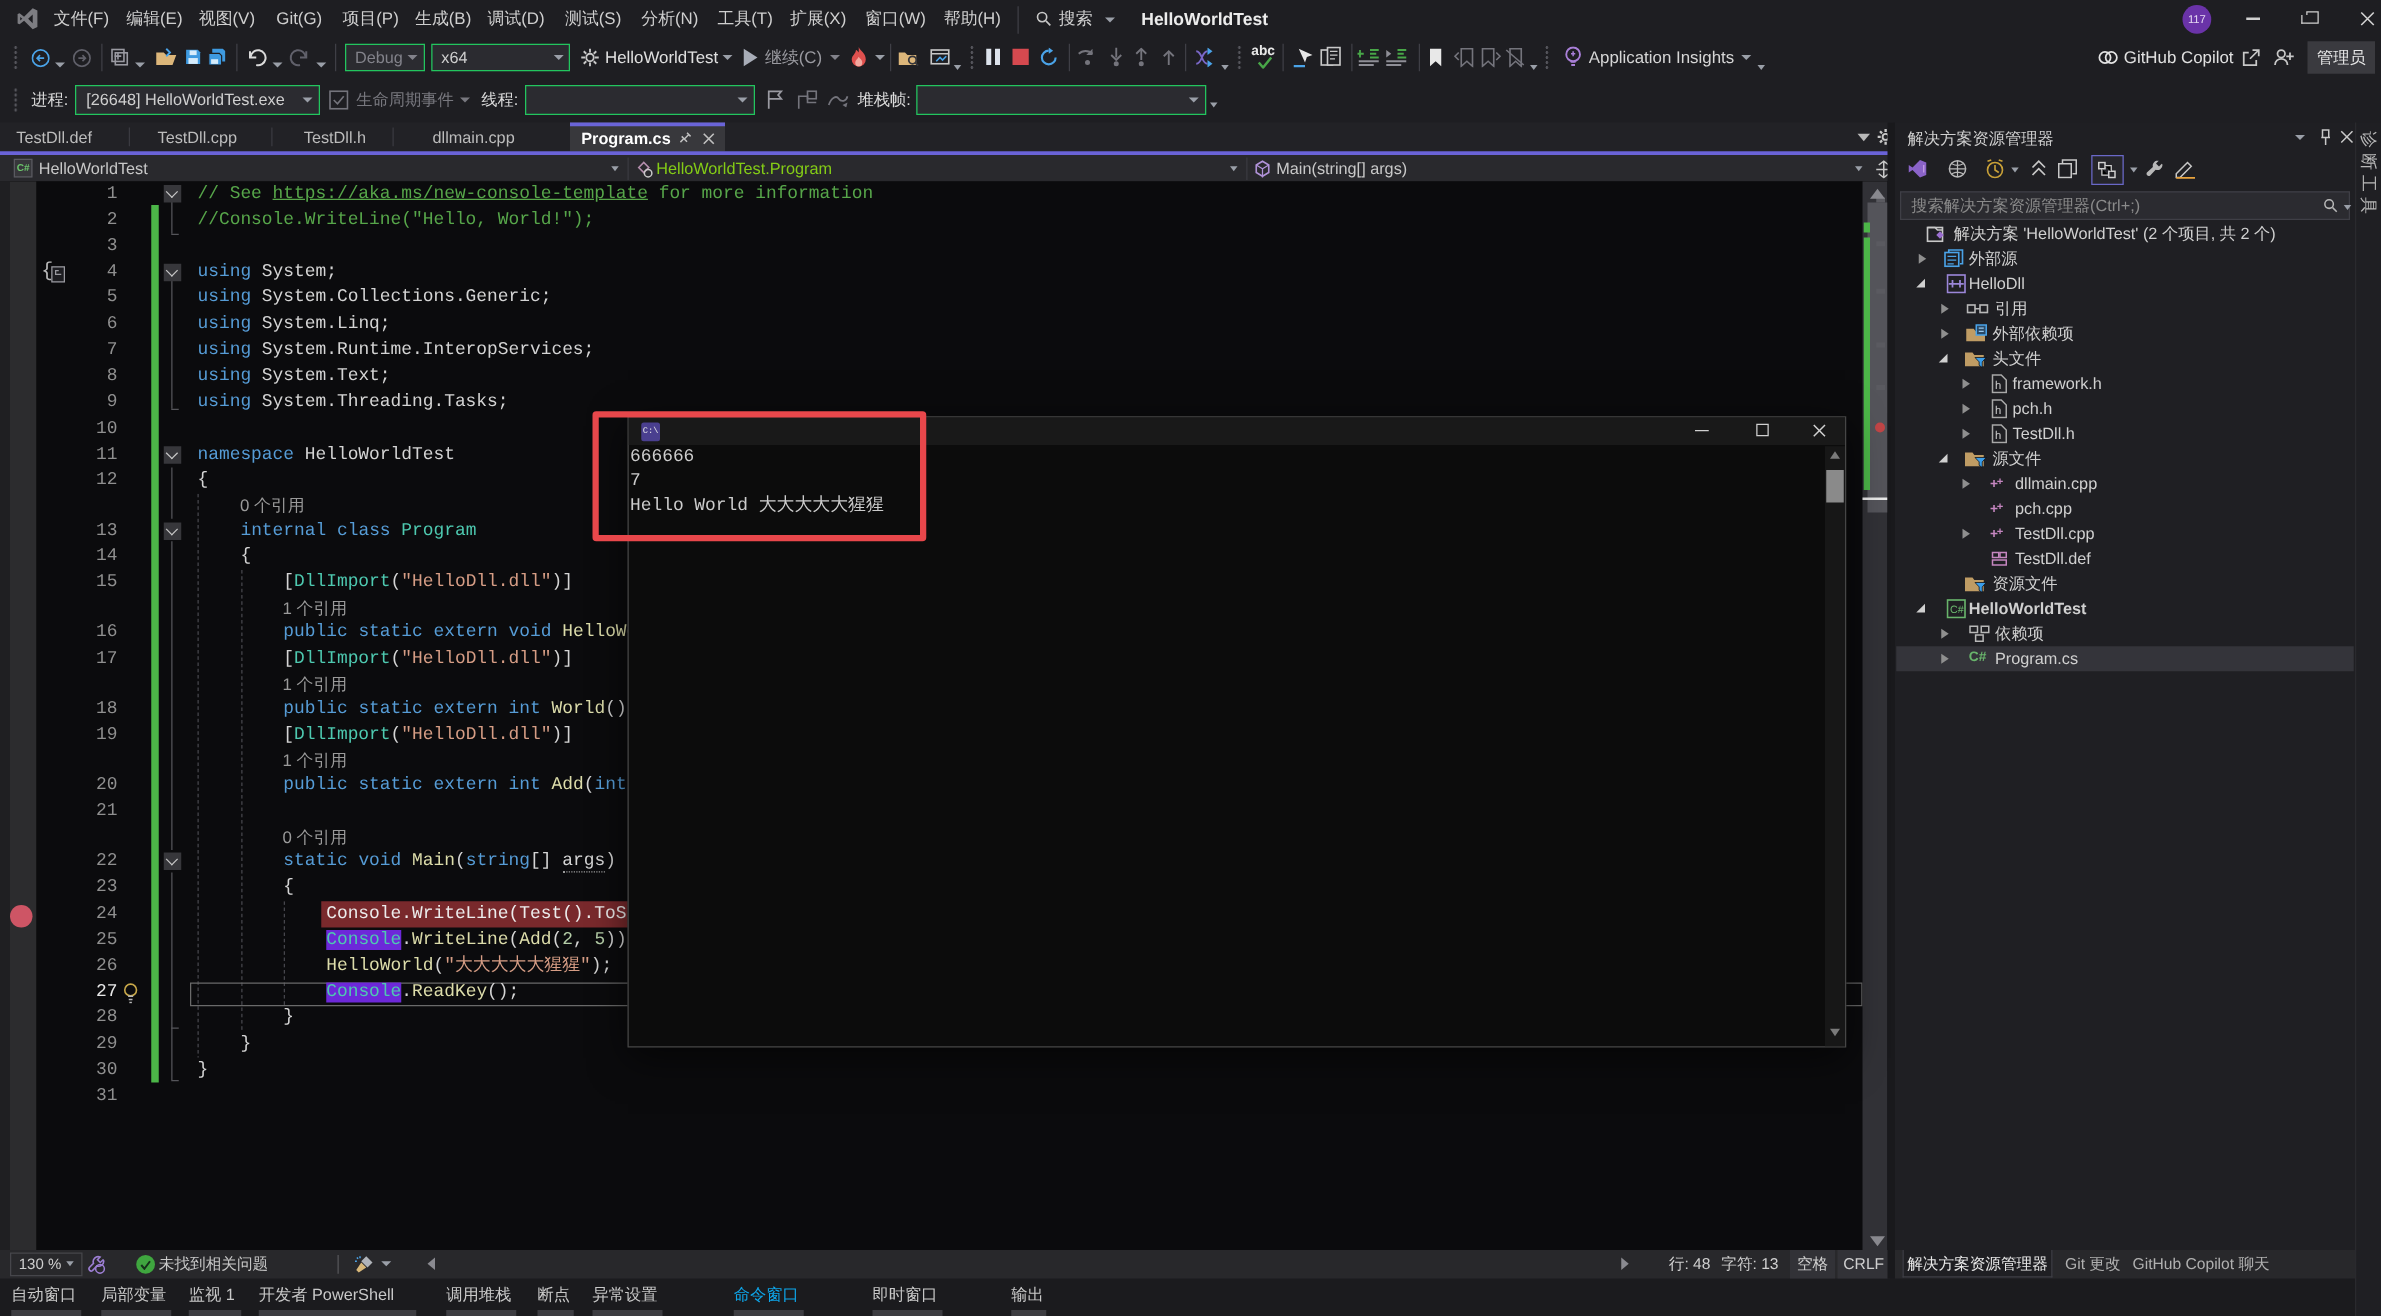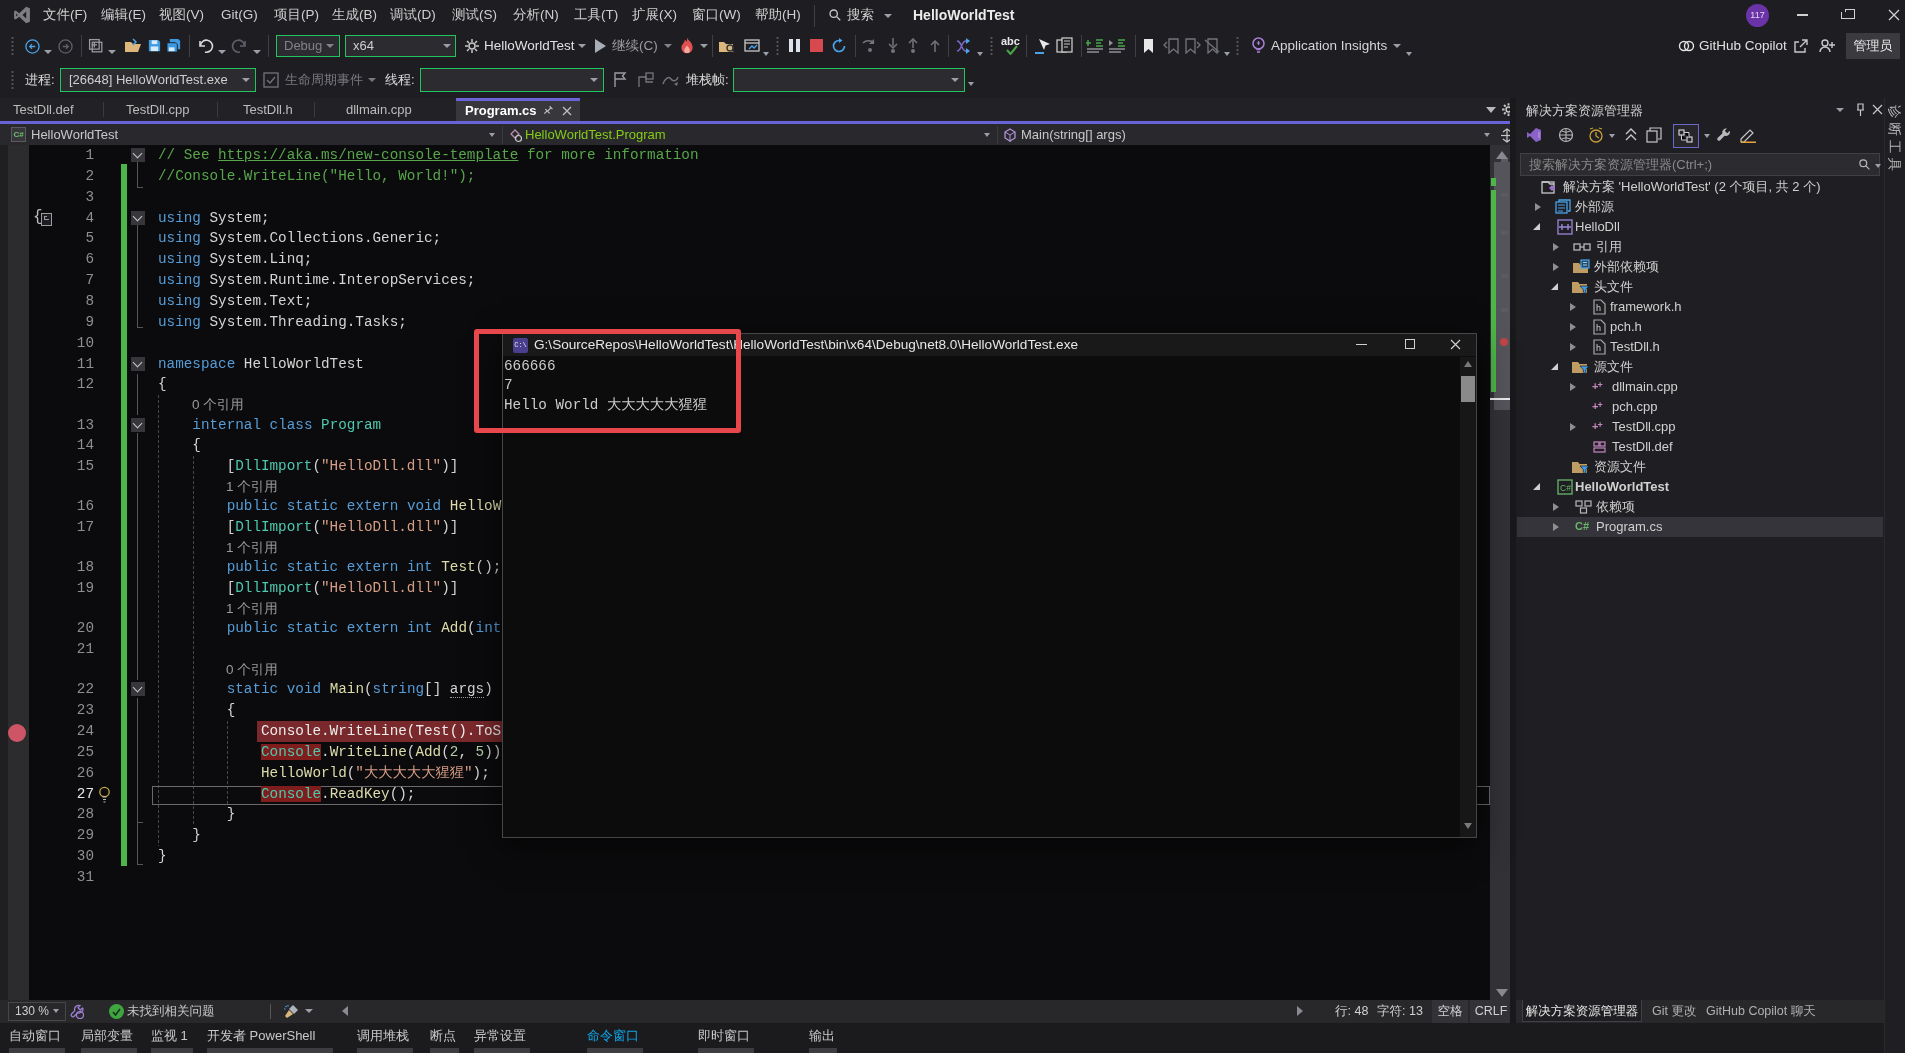--- a/index.html
+++ b/index.html
@@ -21,21 +21,21 @@
 .menu{color:#cfcfcf;font-size:13.5px;line-height:30px}
 .sep1{width:1px;height:22px;background:#3f3f46;top:5px}
 
 .ddbox{background:#2b2b30;border:1px solid #22c55e;color:#cfcfcf;font-size:13px}
 .darr{width:0;height:0;border-left:4px solid transparent;border-right:4px solid transparent;border-top:4px solid #9a9fa8}
 
 .L{position:absolute;left:158px;white-space:pre;font:14.3px/20.85px "Liberation Mono",monospace;color:#d4d4d4}
 .ln{position:absolute;left:30px;width:64px;text-align:right;white-space:pre;font:14.3px/20.85px "Liberation Mono",monospace;color:#8f8f8f}
 .cl{position:absolute;white-space:pre;font:13.5px/19.3px "Liberation Sans",sans-serif;color:#9a9a9a}
 .k{color:#569cd6}.t{color:#4ec9b0}.m{color:#dcdcaa}.s{color:#d69d85}.n{color:#b5cea8}.c{color:#57a64a}
-.cbox{background:#7f1d1d}
+.cbox{background:#6d28d9}
 .fold{position:absolute;left:131px;width:14px;height:14px;background:#37373b}
 .fold:after{content:"";position:absolute;left:3px;top:2px;width:6px;height:6px;border-right:1.6px solid #c8c8c8;border-bottom:1.6px solid #c8c8c8;transform:rotate(45deg)}
 
 .trow{position:absolute;left:0;width:368px;height:20px;color:#d0d0d0;font-size:13px;line-height:20px;white-space:pre}
 .tarr{position:absolute;width:0;height:0;border-top:4px solid transparent;border-bottom:4px solid transparent;border-left:6px solid #8f8f8f}
 .tarrx{position:absolute;width:0;height:0;border-left:7px solid transparent;border-bottom:7px solid #d0d0d0}
 </style>
 </head>
 <body>
 <div id="stage">
@@ -391,21 +391,21 @@
 <div class="L" style="top:125.1px"><span class="k">using</span> System.Runtime.InteropServices;</div>
 <div class="L" style="top:145.95px"><span class="k">using</span> System.Text;</div>
 <div class="L" style="top:166.8px"><span class="k">using</span> System.Threading.Tasks;</div>
 <div class="L" style="top:208.5px"><span class="k">namespace</span> HelloWorldTest</div>
 <div class="L" style="top:229.35px">{</div>
 <div class="L" style="top:269.5px">    <span class="k">internal</span> <span class="k">class</span> <span class="t">Program</span></div>
 <div class="L" style="top:290.35px">    {</div>
 <div class="L" style="top:311.2px">        [<span class="t">DllImport</span>(<span class="s">"HelloDll.dll"</span>)]</div>
 <div class="L" style="top:351.35px">        <span class="k">public</span> <span class="k">static</span> <span class="k">extern</span> <span class="k">void</span> <span class="m">HelloWorld</span>(<span class="k">string</span> str);</div>
 <div class="L" style="top:372.2px">        [<span class="t">DllImport</span>(<span class="s">"HelloDll.dll"</span>)]</div>
-<div class="L" style="top:412.35px">        <span class="k">public</span> <span class="k">static</span> <span class="k">extern</span> <span class="k">int</span> <span class="m">Test</span>();</div>
+<div class="L" style="top:412.35px">        <span class="k">public</span> <span class="k">static</span> <span class="k">extern</span> <span class="k">int</span> <span class="m">World</span>();</div>
 <div class="L" style="top:433.2px">        [<span class="t">DllImport</span>(<span class="s">"HelloDll.dll"</span>)]</div>
 <div class="L" style="top:473.35px">        <span class="k">public</span> <span class="k">static</span> <span class="k">extern</span> <span class="k">int</span> <span class="m">Add</span>(<span class="k">int</span> a, <span class="k">int</span> b);</div>
 <div class="L" style="top:534.35px">        <span class="k">static</span> <span class="k">void</span> <span class="m">Main</span>(<span class="k">string</span>[] <span style="border-bottom:1px dotted #9a9a9a">args</span>)</div>
 <div class="L" style="top:555.2px">        {</div>
 <div class="L" style="top:576.05px;color:#ececec">            Console.WriteLine(Test().ToString());</div>
 <div class="L" style="top:596.9px">            <span class="t cbox">Console</span>.<span class="m">WriteLine</span>(<span class="m">Add</span>(<span class="n">2</span>, <span class="n">5</span>));</div>
 <div class="L" style="top:617.75px">            <span class="m">HelloWorld</span>(<span class="s">"大大大大大猩猩"</span>);</div>
 <div class="L" style="top:638.6px">            <span class="t cbox">Console</span>.<span class="m">ReadKey</span>();</div>
 <div class="L" style="top:659.45px">        }</div>
 <div class="L" style="top:680.3px">    }</div>
@@ -642,21 +642,20 @@
 <span class="abs" style="left:59px;top:422px;color:#69b56c;font-size:11px;font-weight:bold">C#</span>
 <div class="trow" style="left:80px;top:419px;">Program.cs</div>
 </div>
 </div>
 <div class="abs" id="rstrip">
   <div class="abs" style="left:17px;top:7px;width:84px;height:16px;color:#b8b8b8;font-size:13.5px;line-height:16px;letter-spacing:4px;transform:rotate(90deg);transform-origin:0 0;white-space:nowrap">诊断工具</div>
 </div>
 <div class="abs" id="console" style="left:502px;top:333px;width:975px;height:505px;background:#0c0c0c;border:1px solid #464646;box-shadow:0 8px 30px rgba(0,0,0,.6)">
   <div class="abs" style="left:0;top:0;width:973px;height:22px;background:#191919"></div>
   <div class="abs" style="left:10px;top:4px;width:15px;height:15px;background:#4a3f8f;border-radius:2px;color:#e8e8e8;font-size:7px;line-height:15px;text-align:center;font-family:'Liberation Mono',monospace">C:\</div>
-  <span class="abs" style="left:31px;top:0;color:#e6e6e6;font-size:13.6px;line-height:22px;white-space:pre">G:\SourceRepos\HelloWorldTest\HelloWorldTest\bin\x64\Debug\net8.0\HelloWorldTest.exe</span>
   <div class="abs" style="left:853px;top:10px;width:11px;height:1.4px;background:#d0d0d0"></div>
   <div class="abs" style="left:902px;top:5px;width:10px;height:10px;border:1.1px solid #d0d0d0"></div>
   <svg class="abs" style="left:947px;top:5px" width="11" height="11" viewBox="0 0 11 11">
         <path d="M1 1 10 10M10 1 1 10" stroke="#d0d0d0" stroke-width="1.2"></path>
       </svg>
   <div class="abs" style="left:0;top:23px;width:973px;height:480px;font:14.3px/19.3px 'Liberation Mono',monospace;color:#cccccc;white-space:pre;padding-left:1px">666666
 7
 Hello World 大大大大大猩猩</div>
   <div class="abs" style="left:957px;top:23px;width:16px;height:480px;background:#171717"></div>
   <div class="abs" style="left:961px;top:27px;width:0;height:0;border-left:4.5px solid transparent;border-right:4.5px solid transparent;border-bottom:6px solid #7a7a7a"></div>

